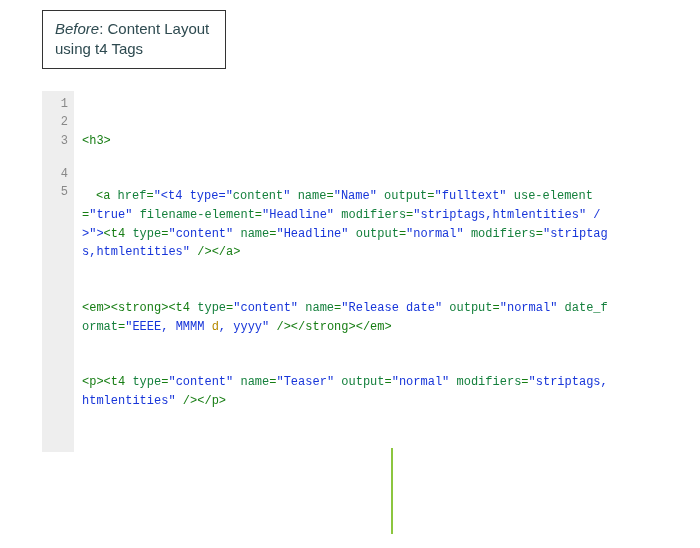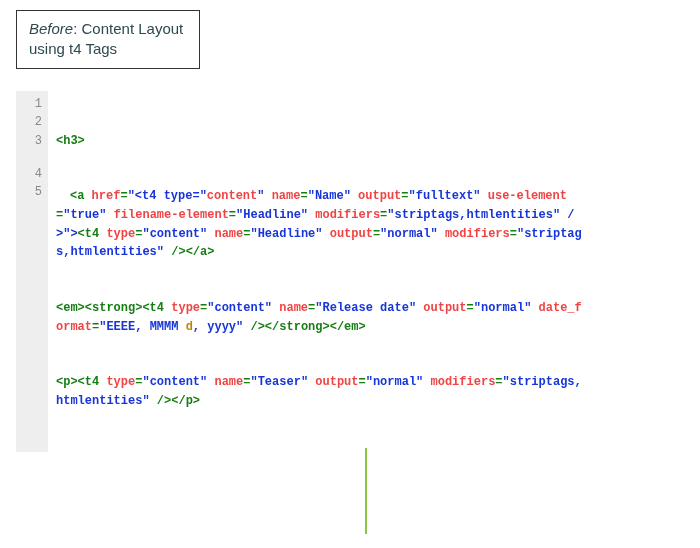--- a/index.html
+++ b/index.html
@@ -1,26 +1,26 @@
 <!DOCTYPE html>
 <html><head>
 <meta charset="utf-8">
 <style>
   html,body{margin:0;padding:0;background:#fff;color:#333;font-family:"Segoe UI","Helvetica Neue",Arial,sans-serif;}
-  .page{width:601px;height:548px;position:relative;box-sizing:border-box;padding:10px 16px 16px 16px;}
+  .page{width:601px;height:548px;position:relative;box-sizing:border-box;padding:10px 16px 16px 16px;margin-left:26px;}
   .caption{border:1px solid #333;padding:8px 12px;width:158px;font-size:15px;line-height:1.35;color:#2e4a50;}
   .caption em{font-style:italic;}
   .code-block{margin-top:22px;display:flex;font-family:Menlo,Consolas,"Courier New",monospace;font-size:12px;line-height:1.55;}
   .gutter{background:#eee;color:#888;text-align:right;padding:4px 6px;min-width:20px;user-select:none;}
   .gutter div{height:auto;}
   .code{padding:4px 0 4px 8px;white-space:pre-wrap;word-break:break-all;flex:1;}
-  .code .line{display:block;padding-left:0;text-indent:0;font-weight:bold;}
+  .code .line{display:block;padding-left:0;text-indent:0;}
   
   .tag{color:#167d13;}       
-  .attname{color:#ef4444;}   
+  .attname{color:#15803d;}   
   .attval{color:#1735d9;}    
   .pun{color:#167d13;}       
   .fn{color:#b58900;}
   .arrow-wrap{position:relative;height:92px;}
   .arrow{position:absolute;left:330px;top:-4px;width:40px;height:100px;}
   .arrow-line{position:absolute;left:19px;top:0;width:2px;height:86px;background:#8cc63f;}
   .indent1{padding-left:14px;display:inline-block;text-indent:0;}
 </style>
 </head>
 <body>

